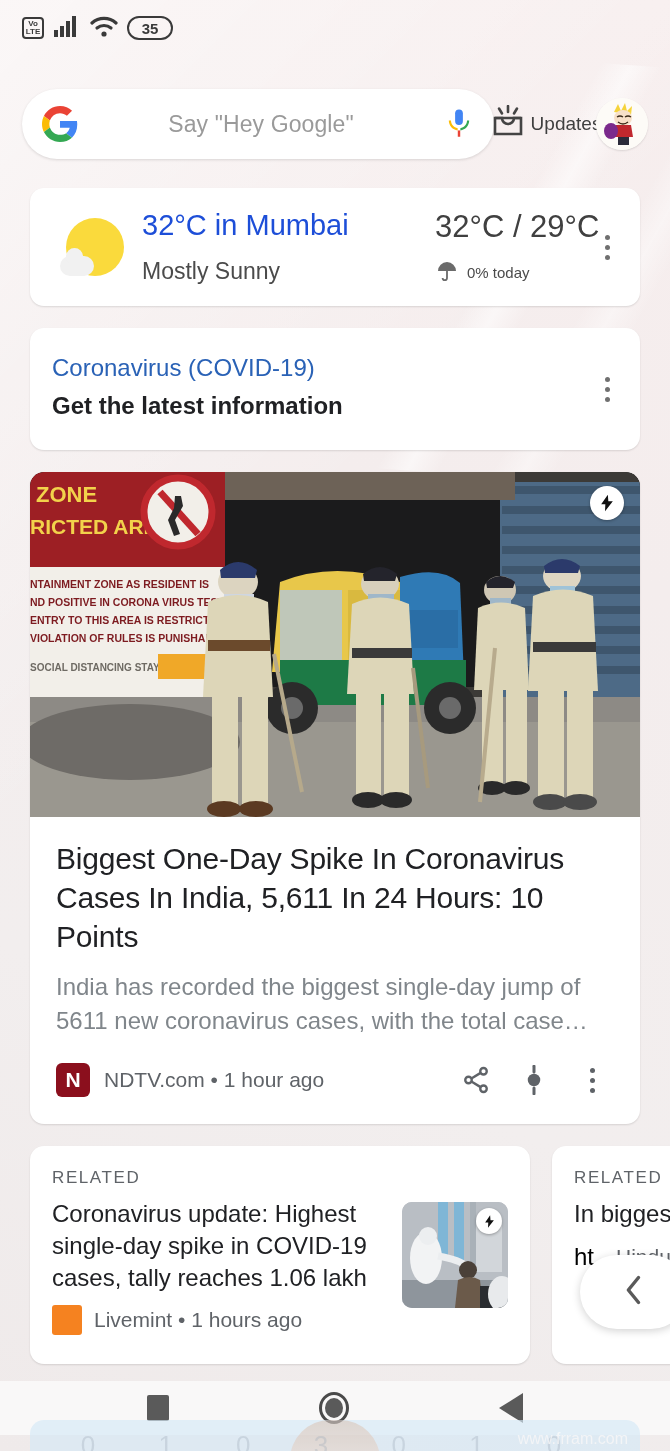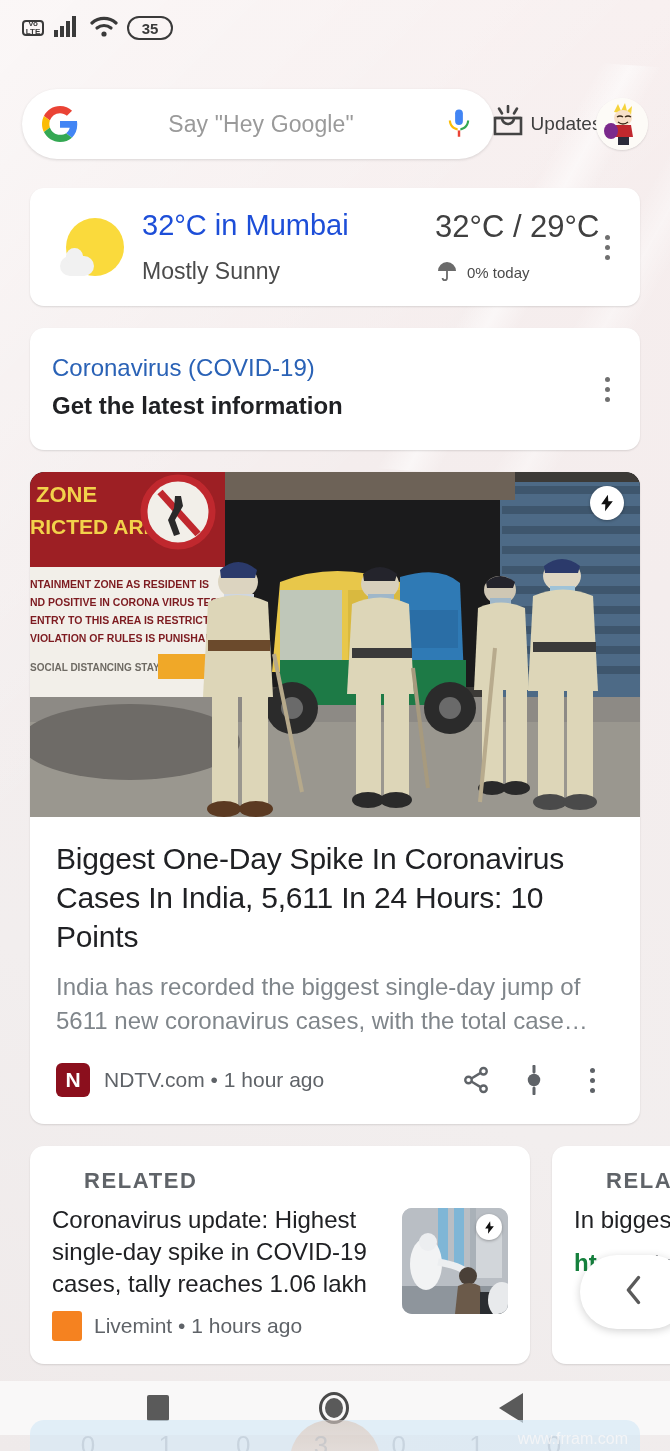--- a/index.html
+++ b/index.html
@@ -40,21 +40,21 @@
   .ico-zomato {
     width: 21px; height: 21px; background: #6e6e6e; border-radius: 3px;
     display: inline-block; position: relative;
   }
   .ico-zomato::after{
     content:""; position:absolute; left:3px; right:3px; top:8px; height:5px;
     background:#d8d2d2; border-radius:1px;
   }
   .ico-check, .ico-check2 { width: 22px; height: 22px; }
   .volte {
-    width: 22px; height: 16px; border: 2.5px solid #3a3a3a; border-radius: 4px;
+    width: 22px; height: 22px; border: 2.5px solid #3a3a3a; border-radius: 4px;
     font-size: 8px; line-height: 8px; font-weight: 700; color:#3a3a3a;
     display:flex; flex-direction:column; align-items:center; justify-content:center;
   }
   .batt {
     width: 46px; height: 24px; border: 2.5px solid #3a3a3a; border-radius: 12px;
     font-size: 15px; font-weight: 600; color: #3a3a3a;
     display: flex; align-items: center; justify-content: center;
   }
 
   
@@ -157,23 +157,22 @@
 
   
   .related-row {
     display: flex; gap: 22px; padding: 0 30px; position: relative;
   }
   .rel-card {
     background: #fff; border-radius: 14px; box-shadow: 0 1px 2px rgba(0,0,0,0.12);
     padding: 22px 22px 18px 22px; flex: 0 0 500px; height: 218px; overflow: hidden;
   }
   .rel-label {
-    font-size: 22px; color: #5f6368; letter-spacing: 1.6px; font-weight: 700;
+    font-size: 17px; color: #5f6368; letter-spacing: 1.6px; font-weight: 400;
     margin-bottom: 10px;
-    margin-left: 32px;
   }
   .rel-inner { display: flex; gap: 16px; }
   .rel-txt { flex: 1; }
   .rel-title { font-size: 24px; line-height: 1.32; color: #202124; }
   .rel-foot { display: flex; align-items: center; gap: 12px; margin-top: 12px; }
   .rel-src-logo { width: 30px; height: 30px; flex: 0 0 30px; border-radius: 3px; background:#f58220; }
   .rel-src { font-size: 21px; color: #5f6368; white-space: nowrap; }
   .rel-thumb {
     width: 106px; height: 106px; flex: 0 0 106px; border-radius: 10px;
     overflow: hidden; position: relative; background: #b7bcc2; margin-top: 4px;
@@ -516,21 +515,21 @@
         </div>
       </div>
     </div>
 
     <div class="rel-card">
       <div class="rel-label">RELATED</div>
       <div class="rel-inner">
         <div class="rel-txt">
           <div class="rel-title">In biggest</div>
           <div class="rel-foot">
-            <div class="rel-src-logo" style="background:transparent;color:#15803d;font-weight:700;font-size:24px;line-height:30px;">ht</div>
+            <div class="rel-src-logo" style="background:transparent;color:#000000;font-weight:400;font-size:24px;line-height:30px;">ht</div>
             <div class="rel-src">Hindus</div>
           </div>
         </div>
       </div>
     </div>
   </div>
 
   <div class="back-pill">
     <span>
       <svg width="28" height="34" viewBox="0 0 24 30">

